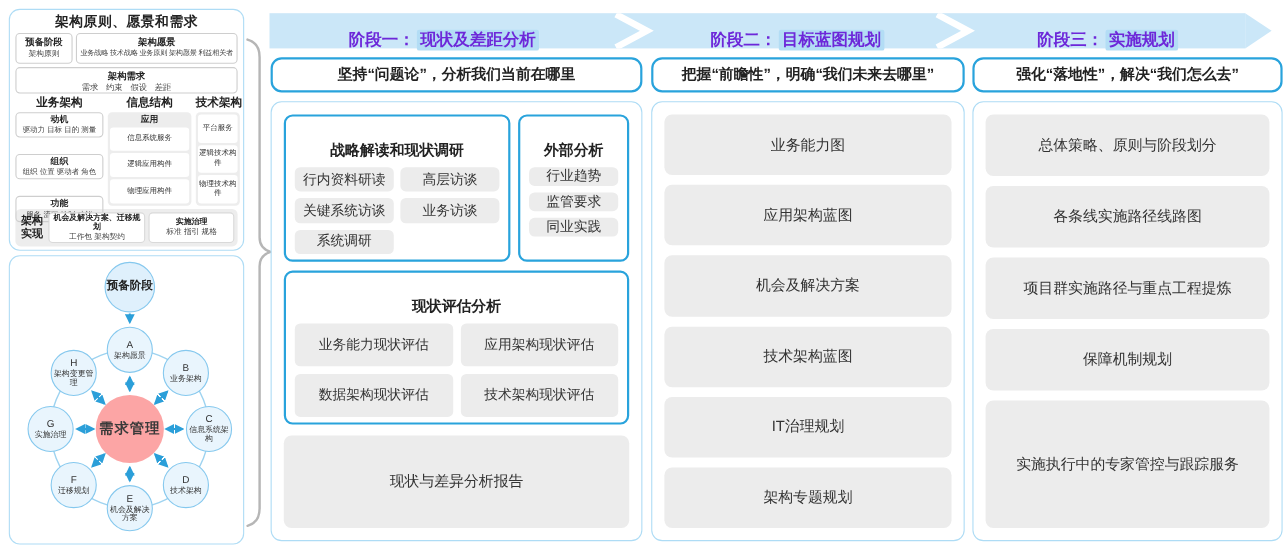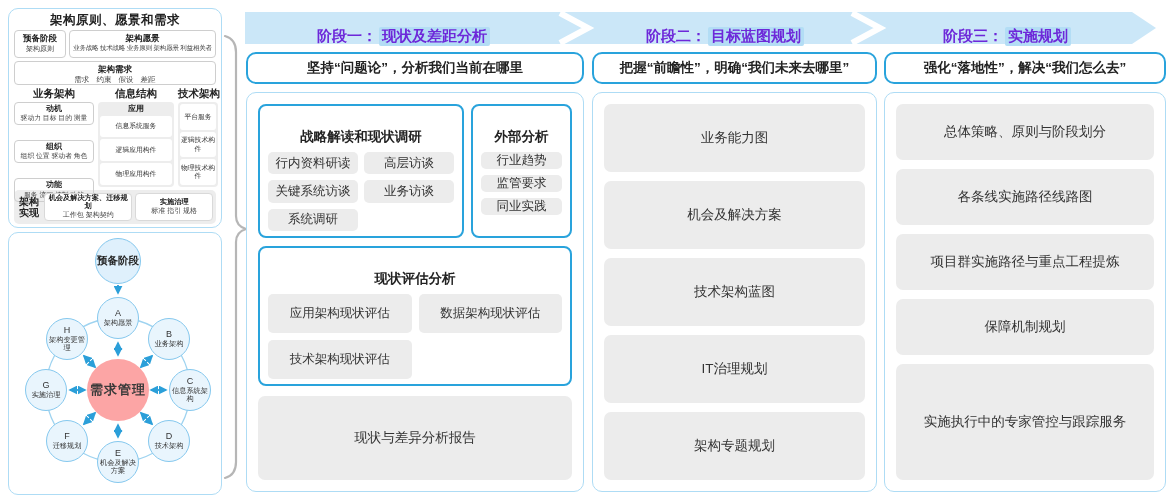--- a/index.html
+++ b/index.html
@@ -274,31 +274,33 @@
           <div class="gi">行业趋势</div>
           <div class="gi">监管要求</div>
           <div class="gi">同业实践</div>
         </div>
       </div>
     </div>
 
     <div class="bluebox" id="g3">
       <div class="bb-title">现状评估分析</div>
       <div class="grid3">
+        <div class="gi">业务能力现状评估</div>
         <div class="gi">应用架构现状评估</div>
         <div class="gi">数据架构现状评估</div>
         <div class="gi">技术架构现状评估</div>
       </div>
     </div>
 
     <div class="gray" id="report">现状与差异分析报告</div>
   </div>
 
   <div class="pcol" id="pc2">
     <div class="gray">业务能力图</div>
+    <div class="gray">应用架构蓝图</div>
     <div class="gray">机会及解决方案</div>
     <div class="gray">技术架构蓝图</div>
     <div class="gray">IT治理规划</div>
     <div class="gray">架构专题规划</div>
   </div>
 
   <div class="pcol" id="pc3">
     <div class="gray">总体策略、原则与阶段划分</div>
     <div class="gray">各条线实施路径线路图</div>
     <div class="gray">项目群实施路径与重点工程提炼</div>

